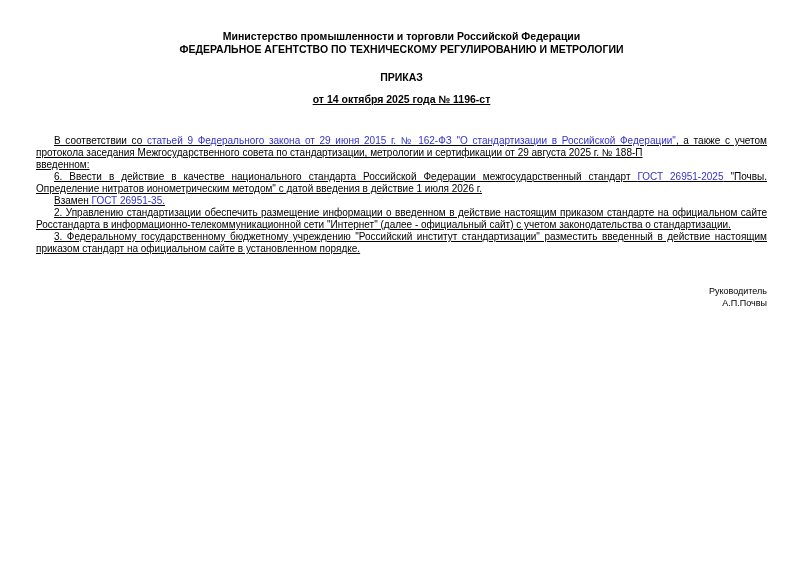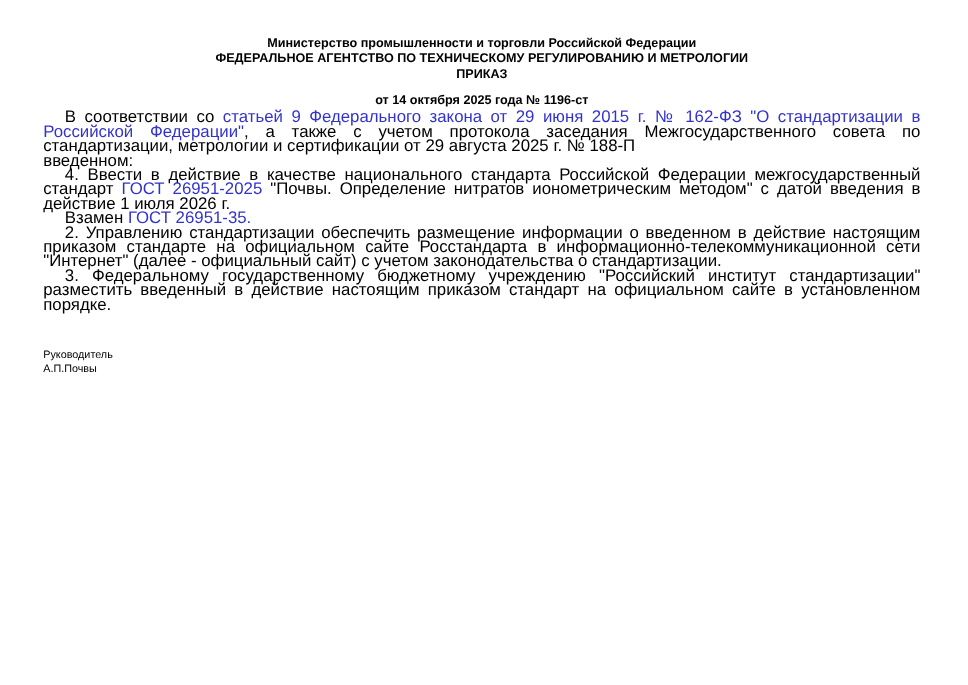--- a/index.html
+++ b/index.html
@@ -21,65 +21,68 @@
     background: #ffffff;
     padding: 30px 40px 0 36px;
   }
   
   .hdr-line {
     text-align: center;
     font-weight: bold;
     font-size: 10.5px;
     line-height: 13px;
   }
-  .doc-type   { margin-top: 0; }
-  .doc-date   { margin-top: 9px; }
+  .doc-type   { margin-top: 15px; }
+  .doc-date   { margin-top: 9px; text-decoration: underline; }
   .doc-title  { margin-top: 16px; }
   
   .doc-body {
-    font-size: 14px;
+    margin-top: 29px;
+    font-size: 10px;
     line-height: 12px;
+    text-decoration: underline;
   }
   .doc-body p {
     margin: 0;
     text-align: justify;
   }
   .ind { text-indent: 18px; }
   .mb7  { margin-bottom: 7px; }
   .mb12 { margin-bottom: 12px; }
   .mb11 { margin-bottom: 11px; }
   .link {
     color: #3333cc;
     text-decoration: none;
     cursor: pointer;
   }
   
   .signature {
     margin-top: 30px;
+    text-align: right;
     font-size: 9px;
     line-height: 12px;
   }
 </style>
 </head>
 <body>
 
 <div class="page">
 
   <div class="hdr-line">Министерство промышленности и торговли Российской Федерации</div>
   <div class="hdr-line">ФЕДЕРАЛЬНОЕ АГЕНТСТВО ПО ТЕХНИЧЕСКОМУ РЕГУЛИРОВАНИЮ И МЕТРОЛОГИИ</div>
   <div class="hdr-line doc-type">ПРИКАЗ</div>
   <div class="hdr-line doc-date">от 14 октября 2025 года № 1196-ст</div>
 
   <div class="doc-body">
 
     <p class="ind mb7"><span>В соответствии со </span><a class="link">статьей 9 Федерального закона от 29 июня 2015 г. № 162-ФЗ "О стандартизации в Российской Федерации"</a><span>, а также с учетом протокола заседания Межгосударственного совета по стандартизации, метрологии и сертификации от 29 августа 2025 г. № 188-П</span></p>
 
     <p>введенном:</p>
 
-    <p class="ind mb12"><span>4. Ввести в действие в качестве национального стандарта Российской Федерации межгосударственный стандарт </span><a class="link">ГОСТ 26951-2025</a><span> "Почвы. Определение нитратов ионометрическим методом" с датой введения в действие 1 июля 2026 г.</span></p>
+    <p class="ind mb12"><span>6. Ввести в действие в качестве национального стандарта Российской Федерации межгосударственный стандарт </span><a class="link">ГОСТ 26951-2025</a><span> "Почвы. Определение нитратов ионометрическим методом" с датой введения в действие 1 июля 2026 г.</span></p>
 
     <p class="ind mb11"><span>Взамен </span><a class="link">ГОСТ 26951-35.</a></p>
 
     <p class="ind mb11">2. Управлению стандартизации обеспечить размещение информации о введенном в действие настоящим приказом стандарте на официальном сайте Росстандарта в информационно-телекоммуникационной сети "Интернет" (далее - официальный сайт) с учетом законодательства о стандартизации.</p>
 
     <p class="ind mb11">3. Федеральному государственному бюджетному учреждению "Российский институт стандартизации" разместить введенный в действие настоящим приказом стандарт на официальном сайте в установленном порядке.</p>
 
 
   </div>
 

